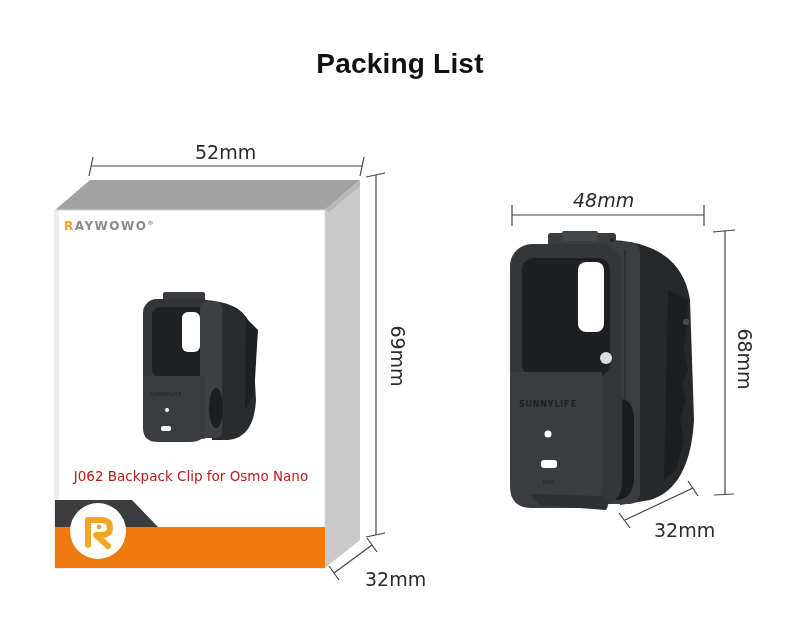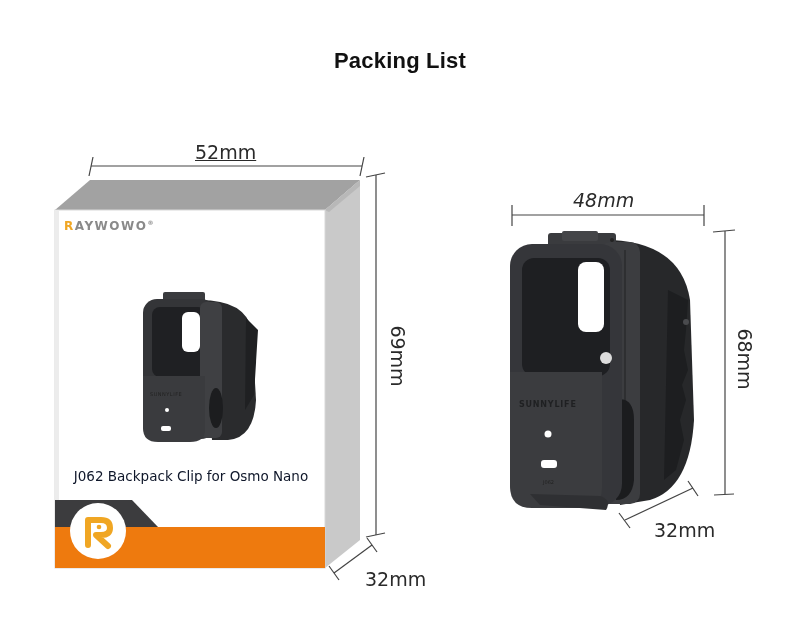--- a/index.html
+++ b/index.html
@@ -1,28 +1,28 @@
 <!DOCTYPE html>
 <html><head>
 <meta charset="utf-8">
 <style>
   html, body { margin:0; padding:0; background:#ffffff; }
   body { width:800px; height:637px; position:relative; overflow:hidden;
          font-family:"DejaVu Sans", sans-serif; color:#222; }
   .abs { position:absolute; }
   .title { left:0; width:800px; top:48px; text-align:center; font-weight:bold;
-           font-size:22px; color:#111; font-family:"Liberation Sans", sans-serif; letter-spacing:0.2px; }
+           font-size:28px; color:#111; font-family:"Liberation Sans", sans-serif; letter-spacing:0.2px; }
   .dim { font-size:19px; color:#2a2a2a; font-family:"DejaVu Sans", sans-serif; }
   .vdim { transform:rotate(90deg); transform-origin:center center; white-space:nowrap; }
   svg { position:absolute; left:0; top:0; }
   .brand { left:64px; top:219px; font-size:12px; letter-spacing:1.5px; color:#8a8a8a;
            font-family:"DejaVu Sans", sans-serif; font-weight:bold; }
   .brand .r { color:#f0a623; }
   .brand sup { font-size:6px; vertical-align:top; }
-  .box-caption { left:60px; width:262px; top:468px; text-align:center; font-size:13.5px; color:#0f172a;
+  .box-caption { left:60px; width:262px; top:468px; text-align:center; font-size:13.5px; color:#b91c1c;
                  font-family:"DejaVu Sans", sans-serif; }
 </style>
 </head>
 <body>
 
 <div class="abs title">Packing List</div>
 
 <svg width="800" height="637" viewBox="0 0 800 637">
 
   <g>
@@ -125,19 +125,19 @@
     <line x1="625" y1="520" x2="693" y2="488"></line>
     <line x1="619" y1="513" x2="630" y2="528"></line>
     <line x1="688" y1="481" x2="698" y2="496"></line>
   </g>
 </svg>
 
 <div class="abs brand"><span class="r">R</span><span>AYWOWO</span><sup>®</sup></div>
 
 <div class="abs box-caption">J062 Backpack Clip for Osmo Nano</div>
 
-<div class="abs dim" style="left:195px; top:141px;text-decoration:underline;">52mm</div>
+<div class="abs dim" style="left:195px; top:141px;">52mm</div>
 <div class="abs dim vdim" style="left:367px; top:345px;">69mm</div>
 <div class="abs dim" style="left:365px; top:568px;">32mm</div>
 
 <div class="abs dim" style="left:573px; top:189px;font-style:italic;">48mm</div>
 <div class="abs dim vdim" style="left:714px; top:348px;">68mm</div>
 <div class="abs dim" style="left:654px; top:519px;">32mm</div>
 
 </body></html>

